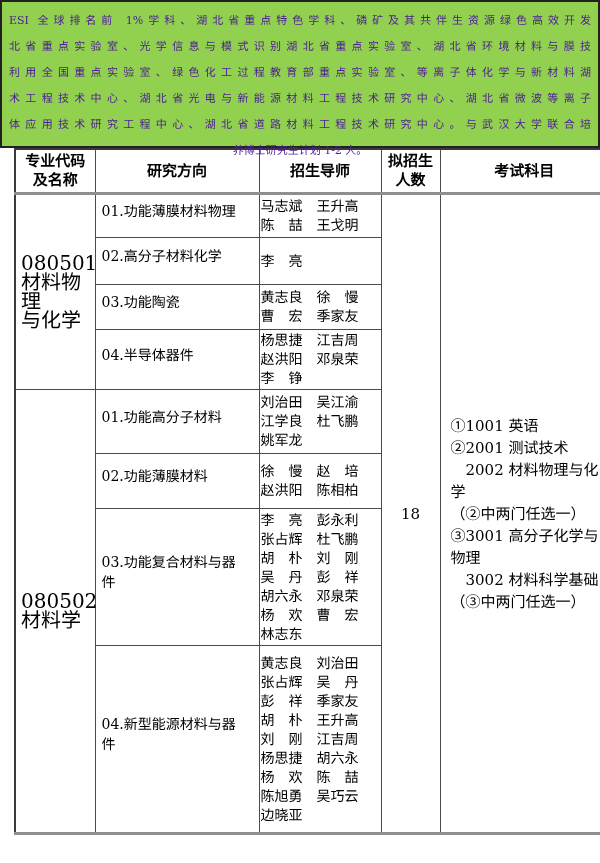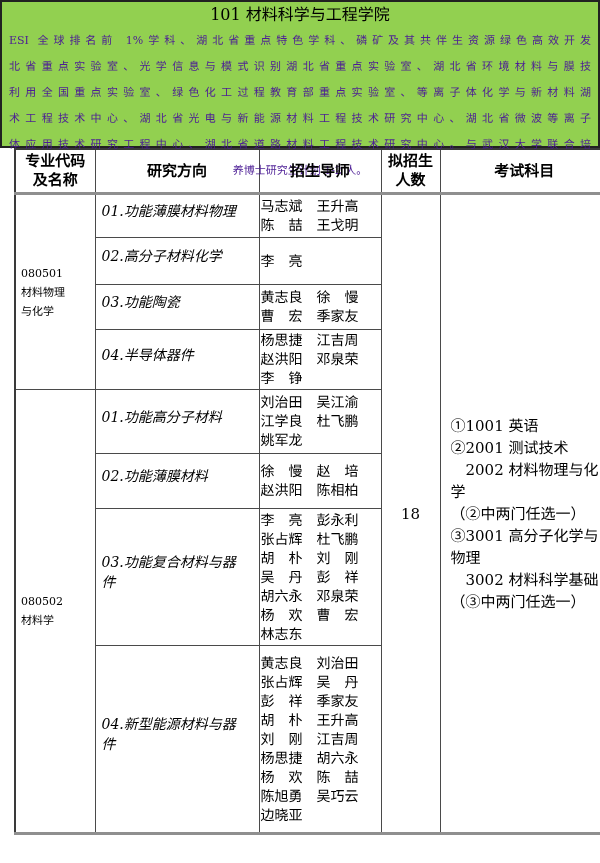--- a/index.html
+++ b/index.html
@@ -63,29 +63,28 @@
   tbody tr:nth-child(1) { height: 44px; }
   tbody tr:nth-child(2) { height: 47px; }
   tbody tr:nth-child(3) { height: 45px; }
   tbody tr:nth-child(4) { height: 58px; }
   tbody tr:nth-child(5) { height: 64px; }
   tbody tr:nth-child(6) { height: 55px; }
   tbody tr:nth-child(7) { height: 137px; }
   tbody tr:nth-child(8) { height: 188px; }
 
   td.code {
-    font-size: 11px; line-height: 19px;
+    font-size: 20px; line-height: 19px;
     white-space: pre-line;
     padding-left: 5px;
   }
   td.dir {
     font-size: 14px; line-height: 20px;
     white-space: pre-line;
     padding: 2px 4px 12px 6px;
-    font-style: italic;
   }
   td.sup {
     font-size: 14px; line-height: 19px;
     white-space: pre-line;
   }
   td.enroll {
     font-size: 15px;
     text-align: center;
   }
   td.exam {
@@ -93,21 +92,20 @@
     white-space: pre-line;
     padding: 0 4px 0 10px;
   }
 </style>
 </head>
 <body>
 
 <div class="page">
 
   <div class="green-box">
-    <div class="g-title">101 材料科学与工程学院</div>
     <div class="g-line">ESI 全球排名前 1%学科、湖北省重点特色学科、磷矿及其共伴生资源绿色高效开发</div>
     <div class="g-line">北省重点实验室、光学信息与模式识别湖北省重点实验室、湖北省环境材料与膜技</div>
     <div class="g-line">利用全国重点实验室、绿色化工过程教育部重点实验室、等离子体化学与新材料湖</div>
     <div class="g-line">术工程技术中心、湖北省光电与新能源材料工程技术研究中心、湖北省微波等离子</div>
     <div class="g-line">体应用技术研究工程中心、湖北省道路材料工程技术研究中心。与武汉大学联合培</div>
     <div class="g-line center">养博士研究生计划 1-2 人。</div>
   </div>
 
   <table class="adm">
     <colgroup>

